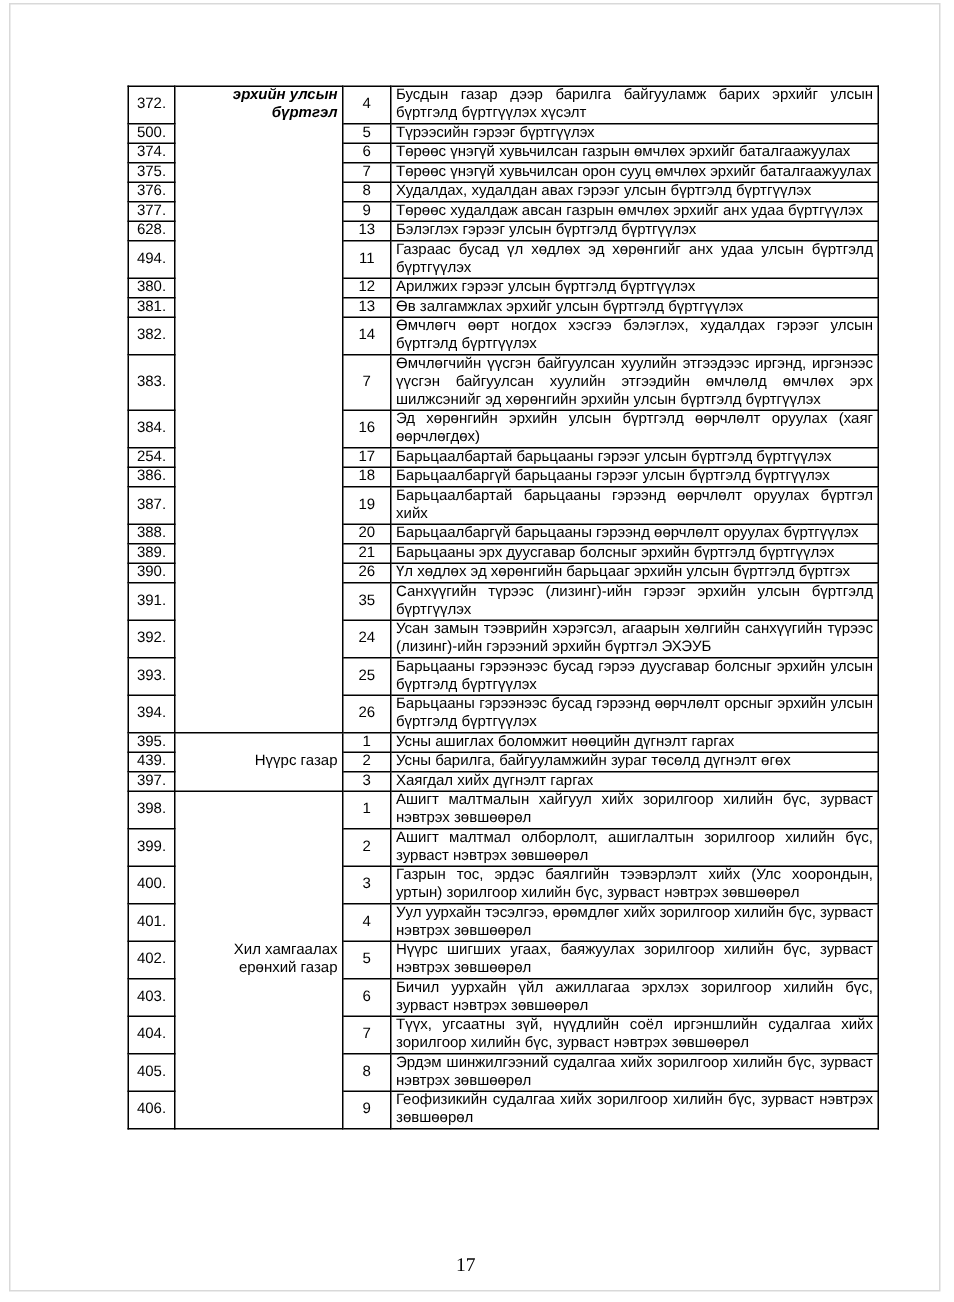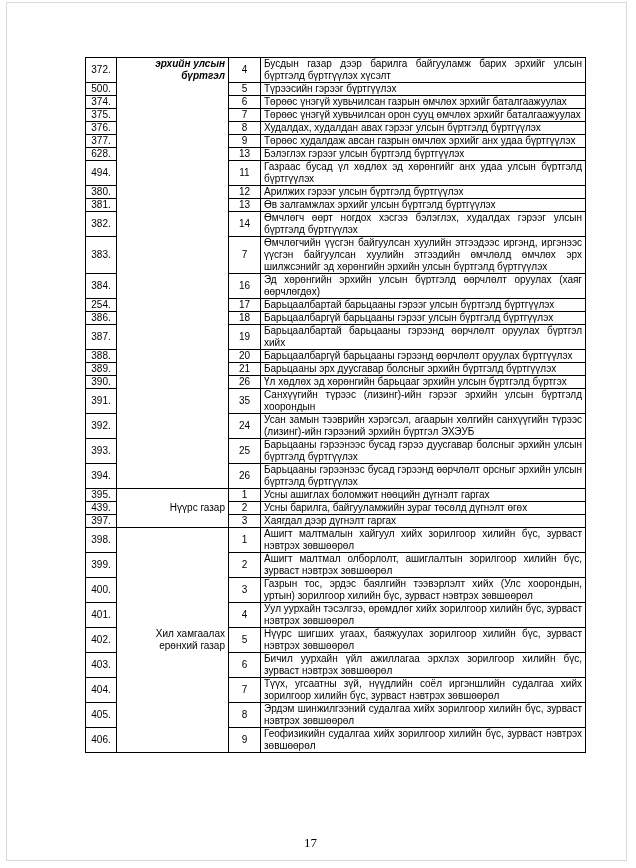--- a/index.html
+++ b/index.html
@@ -175,21 +175,21 @@
           <td class="desc">Барьцааны эрх дуусгавар болсныг эрхийн бүртгэлд бүртгүүлэх</td>
         </tr>
         <tr>
           <td class="num">390.</td>
           <td class="num">26</td>
           <td class="desc">Үл хөдлөх эд хөрөнгийн барьцааг эрхийн улсын бүртгэлд бүртгэх</td>
         </tr>
         <tr>
           <td class="num">391.</td>
           <td class="num">35</td>
-          <td class="desc">Санхүүгийн түрээс (лизинг)-ийн гэрээг эрхийн улсын бүртгэлд хоорондын</td>
+          <td class="desc">Санхүүгийн түрээс (лизинг)-ийн гэрээг эрхийн улсын бүртгэлд бүртгүүлэх</td>
         </tr>
         <tr>
           <td class="num">392.</td>
           <td class="num">24</td>
           <td class="desc">Усан замын тээврийн хэрэгсэл, агаарын хөлгийн санхүүгийн түрээс (лизинг)-ийн гэрээний эрхийн бүртгэл ЭХЭУБ</td>
         </tr>
         <tr>
           <td class="num">393.</td>
           <td class="num">25</td>
           <td class="desc">Барьцааны гэрээнээс бусад гэрээ дуусгавар болсныг эрхийн улсын бүртгэлд бүртгүүлэх</td>
@@ -206,21 +206,21 @@
           <td class="desc">Усны ашиглах боломжит нөөцийн дүгнэлт гаргах</td>
         </tr>
         <tr>
           <td class="num">439.</td>
           <td class="num">2</td>
           <td class="desc">Усны барилга, байгууламжийн зураг төсөлд дүгнэлт өгөх</td>
         </tr>
         <tr>
           <td class="num">397.</td>
           <td class="num">3</td>
-          <td class="desc">Хаягдал дээр дүгнэлт гаргах</td>
+          <td class="desc">Хаягдал хийх дүгнэлт гаргах</td>
         </tr>
         <tr>
           <td class="num">398.</td>
           <td class="agency" rowspan="9">Хил хамгаалах ерөнхий газар</td>
           <td class="num">1</td>
           <td class="desc">Ашигт малтмалын хайгуул хийх зорилгоор хилийн бүс, зурваст нэвтрэх зөвшөөрөл</td>
         </tr>
         <tr>
           <td class="num">399.</td>
           <td class="num">2</td>

